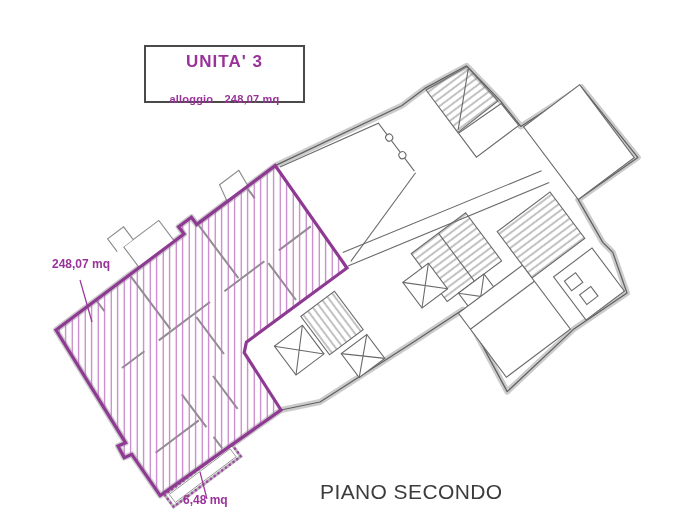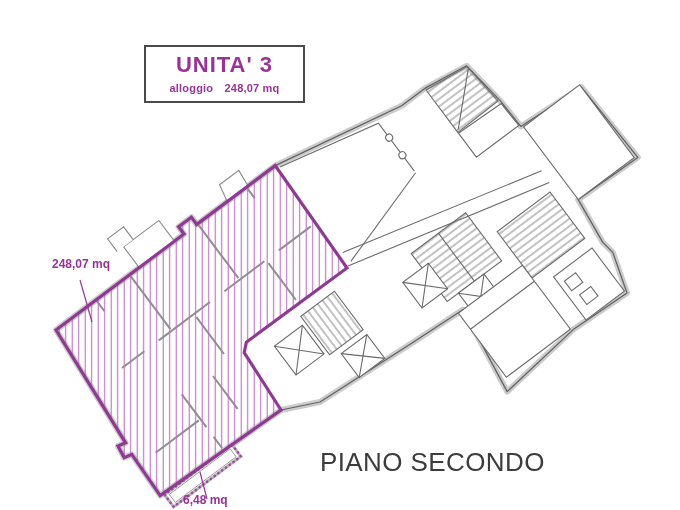--- a/index.html
+++ b/index.html
@@ -5,27 +5,27 @@
   html,body{margin:0;padding:0;}
   body{width:680px;height:510px;overflow:hidden;background:#ffffff;
        font-family:"Liberation Sans", sans-serif;}
   .stage{position:relative;width:680px;height:510px;overflow:hidden;background:#ffffff;}
   .stage svg{position:absolute;left:0;top:0;}
   .legend-box{
     position:absolute;left:144px;top:45px;width:157px;height:54px;
     border:2px solid #4a4a4a;background:#ffffff;text-align:center;
     box-sizing:content-box;
   }
-  .legend-title{margin-top:5px;font-size:22px;font-weight:bold;letter-spacing:1px;color:#993399;}
-  .legend-row{font-size:11px;font-weight:bold;color:#993399;margin-top:4px;letter-spacing:.2px;}
+  .legend-title{margin-top:5px;font-size:17px;font-weight:bold;letter-spacing:1px;color:#993399;}
+  .legend-row{font-size:11px;font-weight:bold;color:#993399;margin-top:21px;letter-spacing:.2px;}
   .legend-row .sep{display:inline-block;width:8px;}
   .area-label{position:absolute;font-size:12px;font-weight:bold;color:#993399;white-space:nowrap;}
   #label-main{left:52px;top:257px;}
   #label-storage{left:183px;top:493px;}
-  .caption{position:absolute;left:320px;top:447px;font-size:26px;color:#3c3c3c;
+  .caption{position:absolute;left:320px;top:480px;font-size:21px;color:#3c3c3c;
            letter-spacing:.4px;white-space:nowrap;}
 </style>
 </head>
 <body>
 
 <div class="stage">
 
   <svg width="680" height="510" viewBox="0 0 680 510">
     <defs>
 

